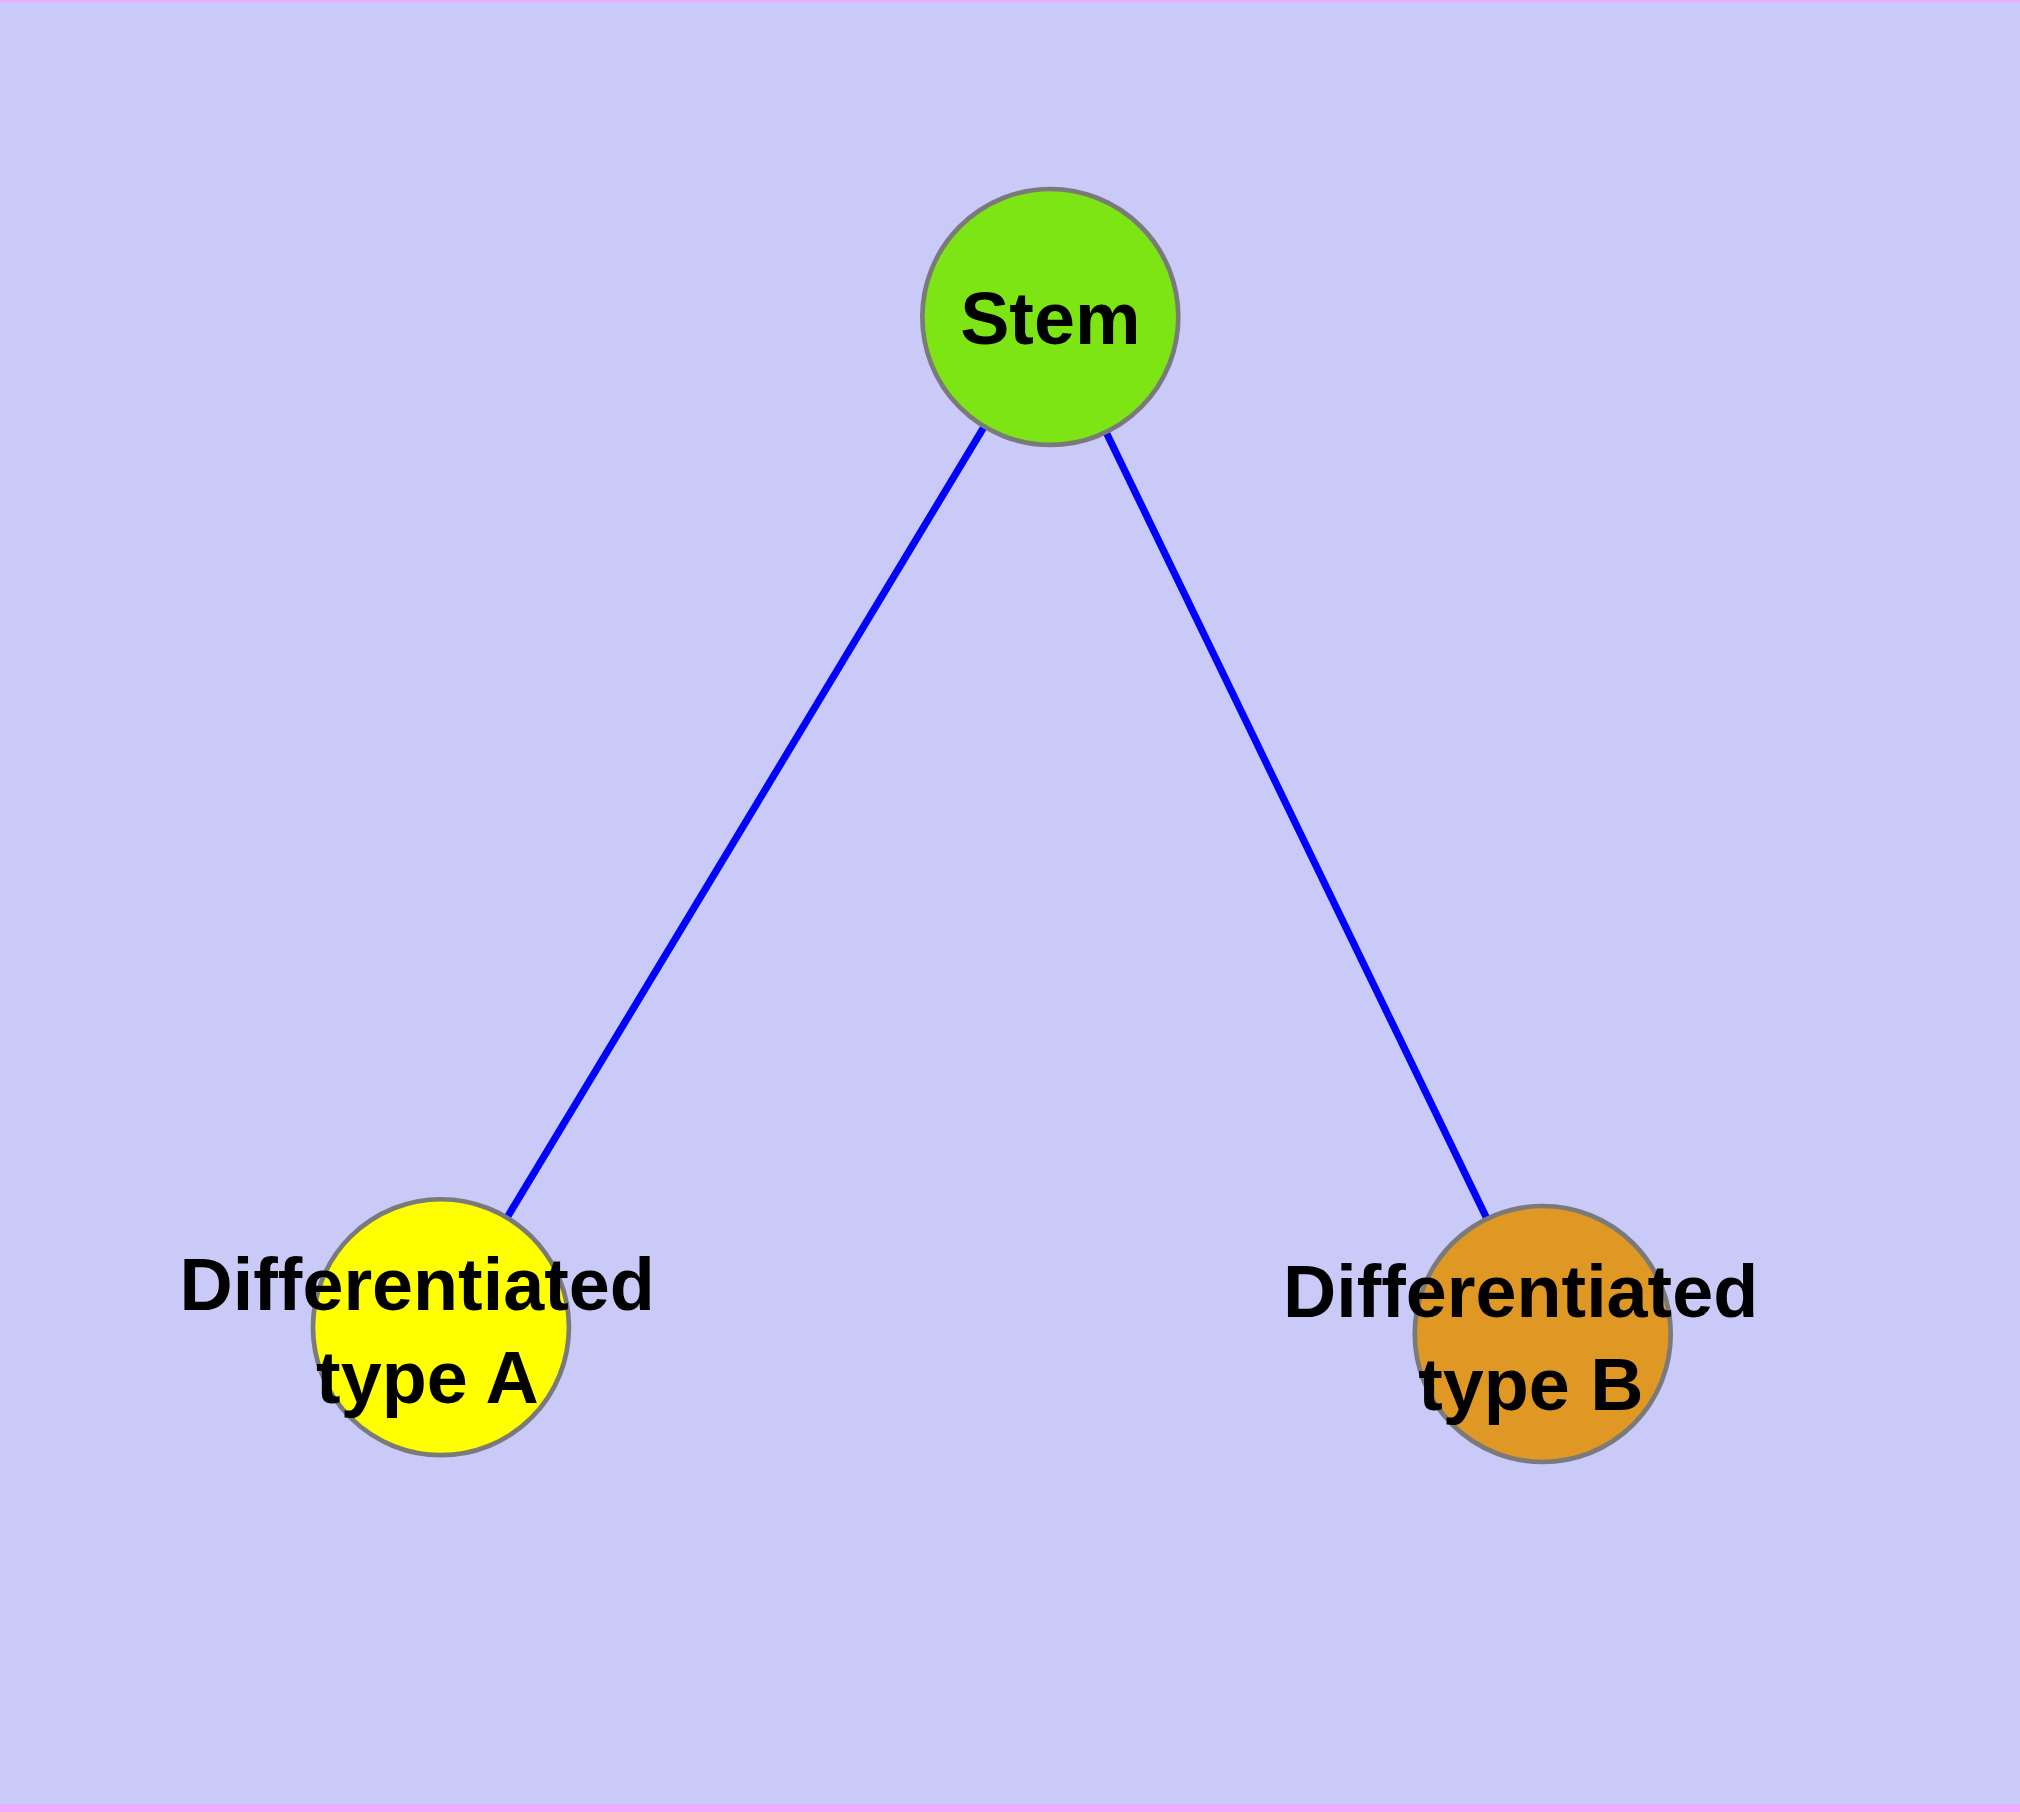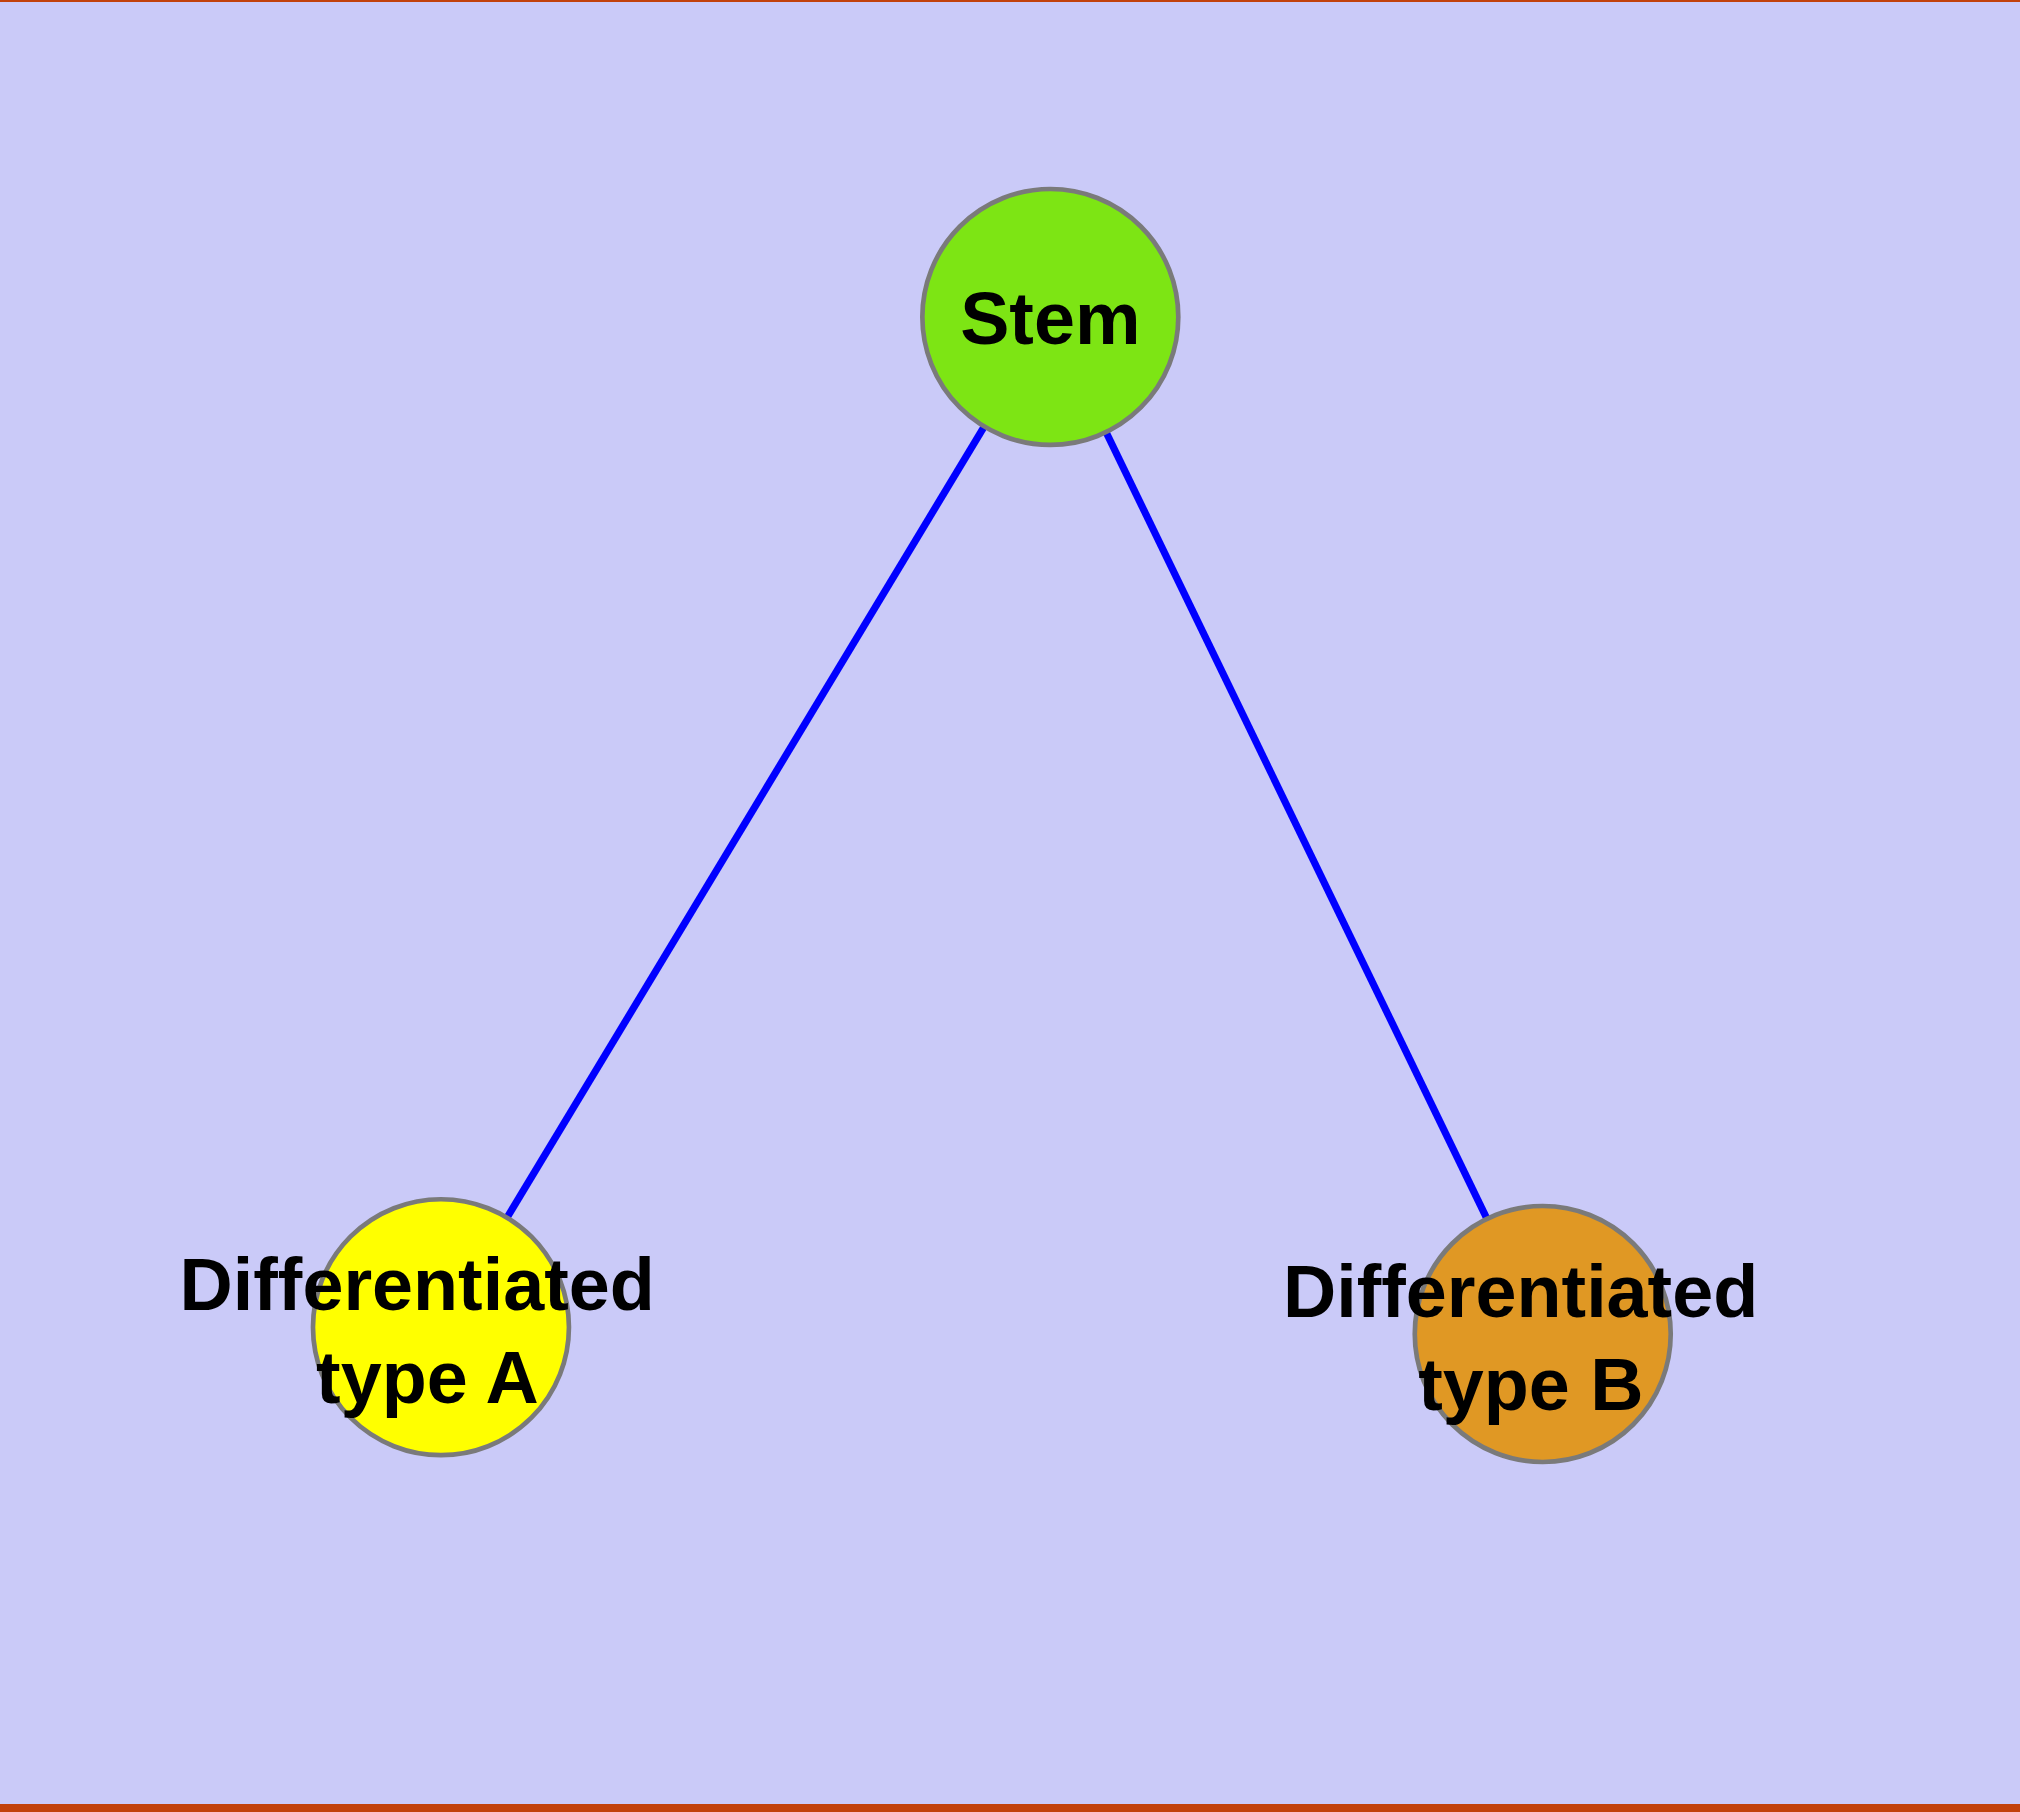--- a/index.html
+++ b/index.html
@@ -5,21 +5,21 @@
   html, body {
     margin: 0;
     padding: 0;
     background: #ffffff;
     font-family: "Liberation Sans", sans-serif;
   }
   #stage {
     position: relative;
     width: 2021px;
     height: 1812px;
-    background: #c2410c;
+    background: #f0abfc;
     overflow: hidden;
     text-decoration: underline;
   }
   #canvas-bg {
     position: absolute;
     left: 0;
     top: 1.7px;
     width: 2021px;
     height: 1802px;
   }

